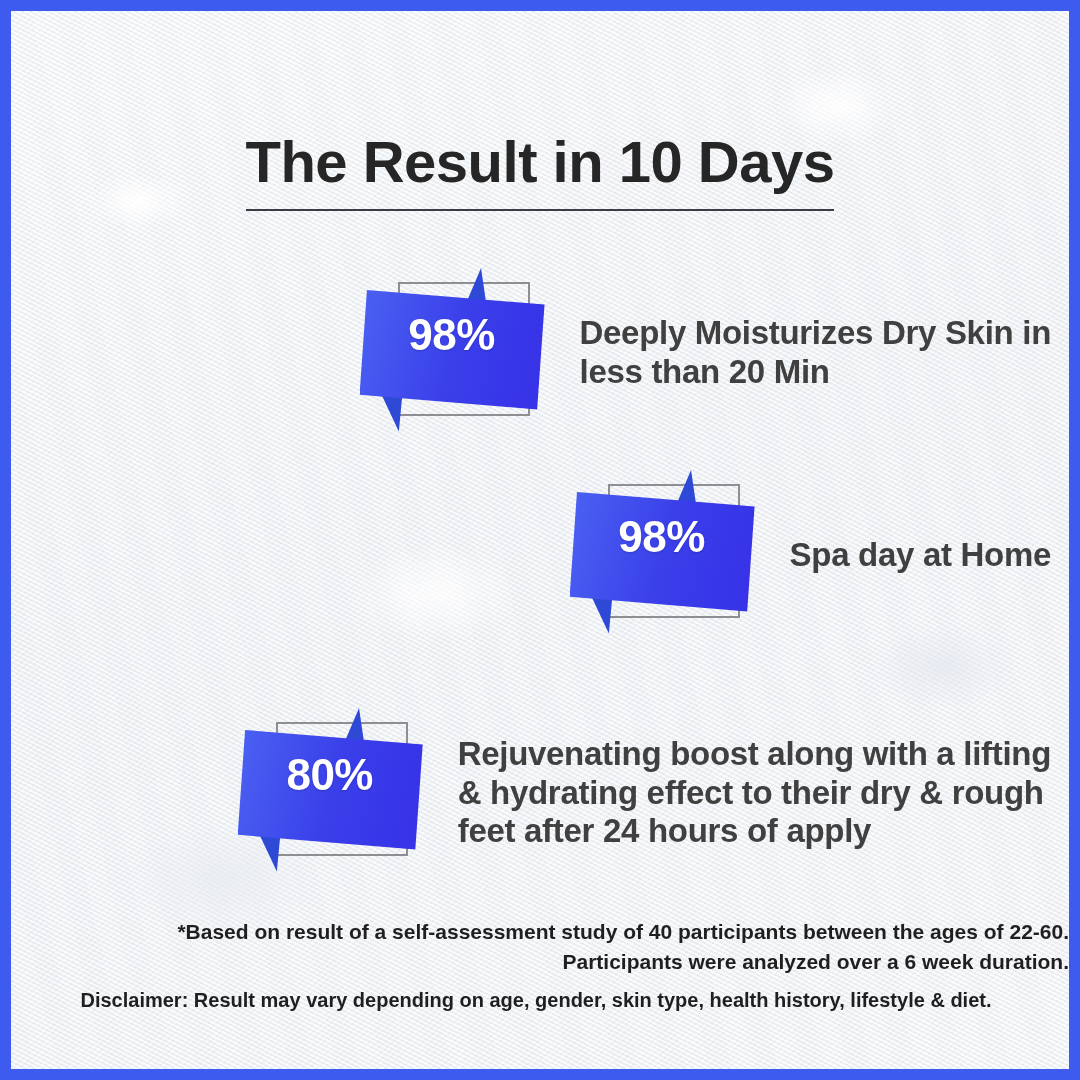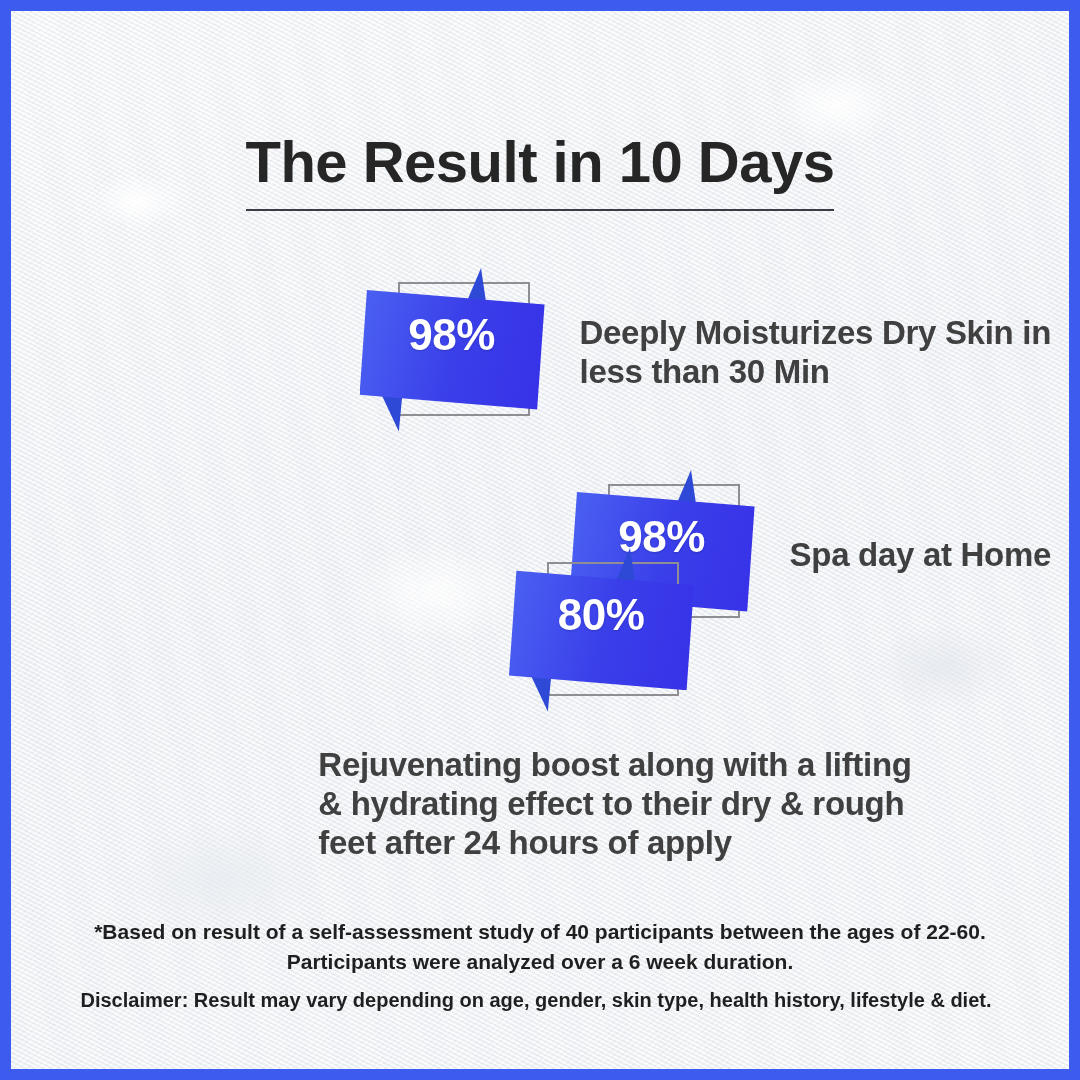--- a/index.html
+++ b/index.html
@@ -74,21 +74,21 @@
     position: absolute;
     left: 140px;
     width: 900px;
     height: 180px;
     display: flex;
     align-items: center;
     justify-content: flex-end;
   }
   #row-0 { top: 252px; }
   #row-1 { top: 454px; }
-  #row-2 { top: 672px; flex-direction: column; }
+  #row-2 { top: 692px; }
 
   
   .badge {
     position: relative;
     width: 200px;
     height: 175px;
     flex: 0 0 200px;
   }
   .badge-frame {
     position: absolute;
@@ -161,21 +161,21 @@
     position: absolute;
     left: 0;
     right: 0;
     top: 906px;
     text-align: center;
     font-size: 21px;
     font-weight: 700;
     color: #1f1f1f;
     line-height: 1.42;
   }
-  .footnote .line { display: block; }
+  .footnote .line { display: block; text-align: right; }
 
   .disclaimer {
     position: absolute;
     left: 0;
     right: 8px;
     top: 978px;
     text-align: center;
     font-size: 20px;
     font-weight: 700;
     color: #1f1f1f;
@@ -197,21 +197,21 @@
     <div class="row" id="row-0">
       <div class="badge">
         <div class="badge-frame"></div>
         <div class="badge-tail-top"></div>
         <div class="badge-tail-bottom"></div>
         <div class="badge-shape"></div>
         <div class="badge-value">98%</div>
       </div>
       <div class="row-text">
         <span class="line">Deeply Moisturizes Dry Skin in</span>
-        <span class="line">less than 30 Min</span>
+        <span class="line">less than 20 Min</span>
       </div>
     </div>
 
     <div class="row" id="row-1">
       <div class="badge">
         <div class="badge-frame"></div>
         <div class="badge-tail-top"></div>
         <div class="badge-tail-bottom"></div>
         <div class="badge-shape"></div>
         <div class="badge-value">98%</div>

